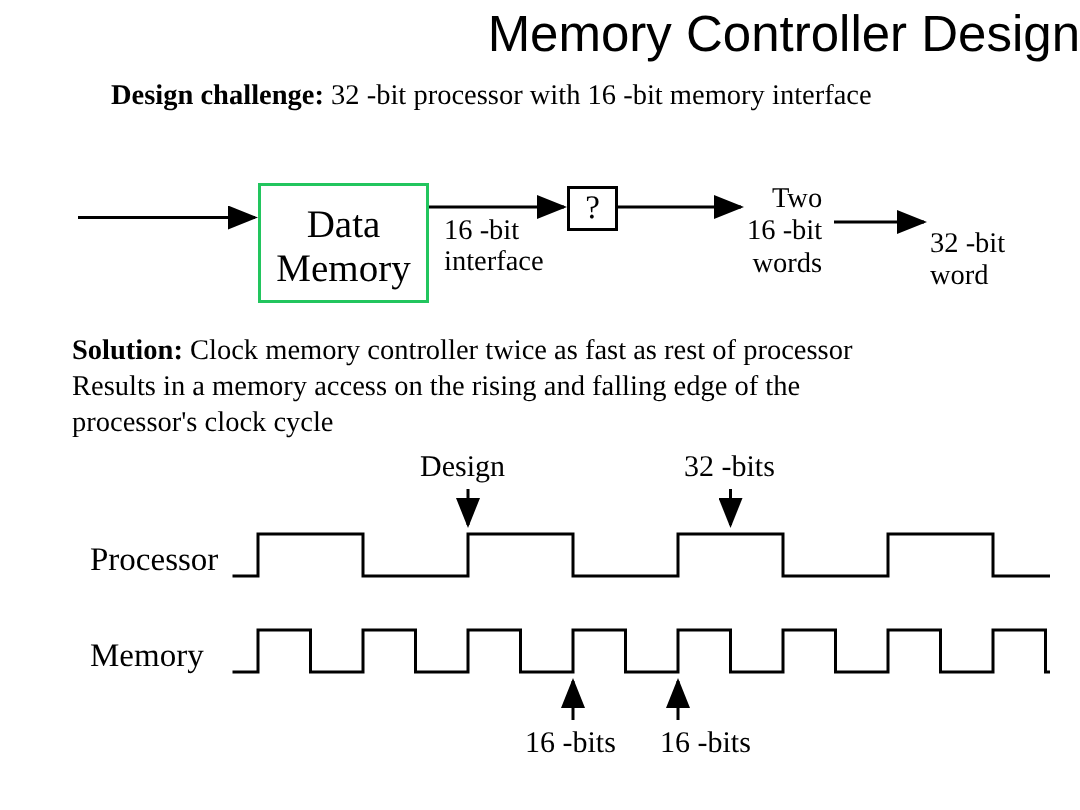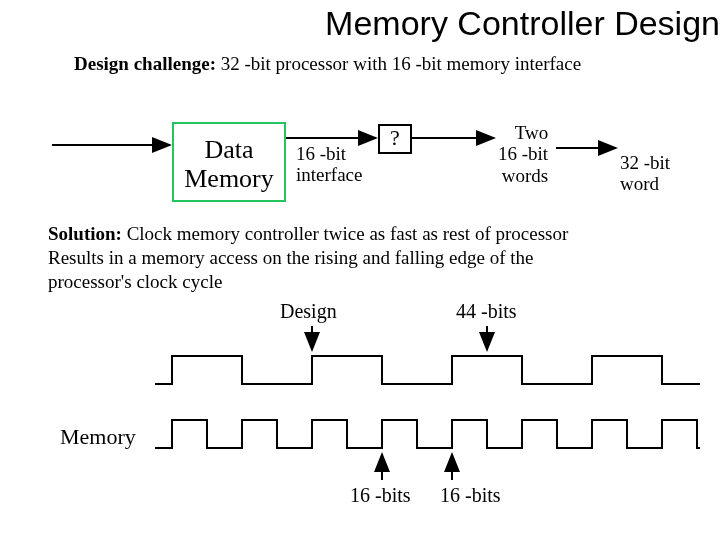--- a/index.html
+++ b/index.html
@@ -113,27 +113,28 @@
   <line x1="556" y1="148" x2="616" y2="148" stroke="#000" stroke-width="2" marker-end="url(#ah)"></line>
 </svg>
 
 <div class="abs body-text" style="left:48px; top:222px; width:640px;">
   <span class="bold">Solution:</span><span> Clock memory controller twice as fast as rest of processor</span><br>
   <span>Results in a memory access on the rising and falling edge of the</span><br>
   <span>processor's clock cycle</span>
 </div>
 
 <div class="abs" style="left:280px; top:300px; font-size:20px;">Design</div>
-<div class="abs" style="left:456px; top:300px; font-size:20px;">44 -bits</div>
+<div class="abs" style="left:456px; top:300px; font-size:20px;">32 -bits</div>
 
 <svg width="720" height="540">
   <line x1="312" y1="326" x2="312" y2="350" stroke="#000" stroke-width="2" marker-end="url(#ah)"></line>
   <line x1="487" y1="326" x2="487" y2="350" stroke="#000" stroke-width="2" marker-end="url(#ah)"></line>
 </svg>
 
+<div class="abs wave-label" style="left:60px; top:360px;">Processor</div>
 
 <div class="abs wave-label" style="left:60px; top:424px;">Memory</div>
 
 <svg width="720" height="540">
   <path d="M 155 384
            L 172 384 L 172 356 L 242 356 L 242 384
            L 312 384 L 312 356 L 382 356 L 382 384
            L 452 384 L 452 356 L 522 356 L 522 384
            L 592 384 L 592 356 L 662 356 L 662 384
            L 700 384" fill="none" stroke="#000" stroke-width="2"></path>

